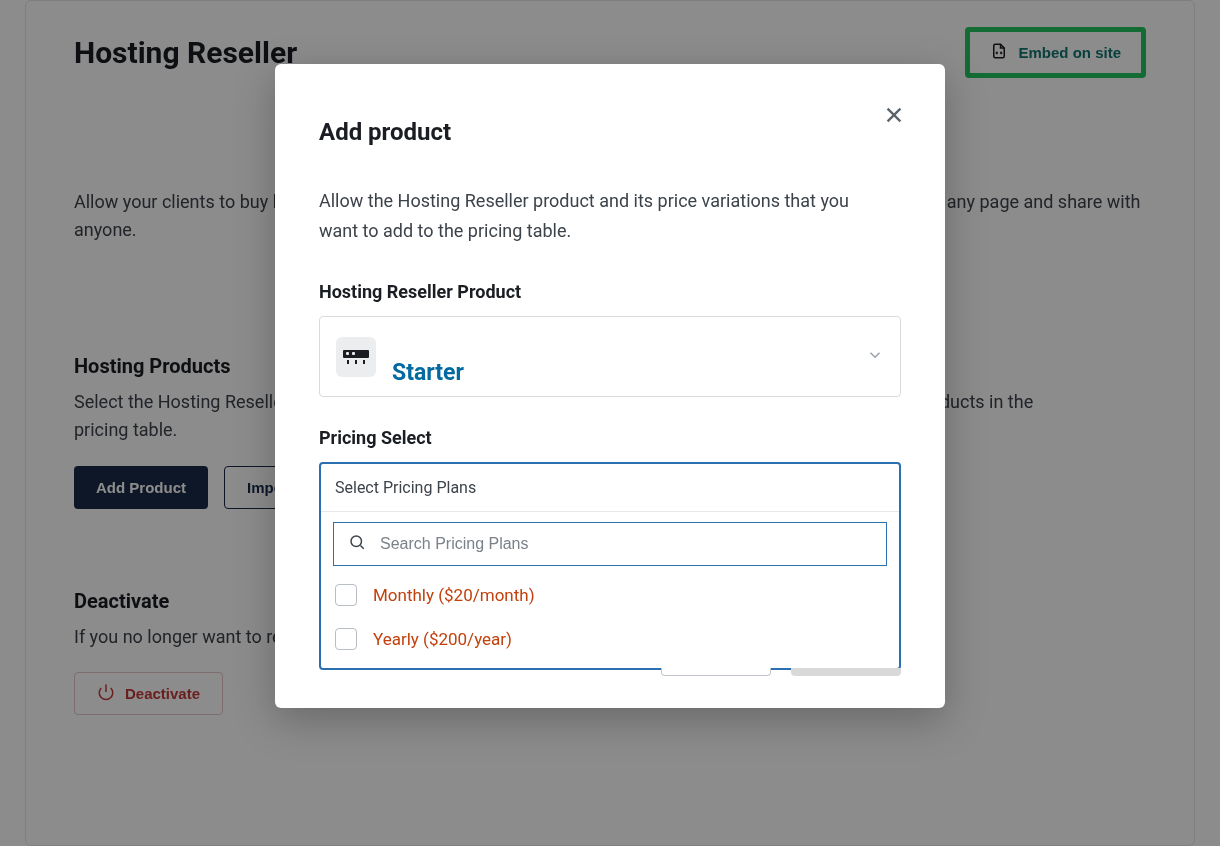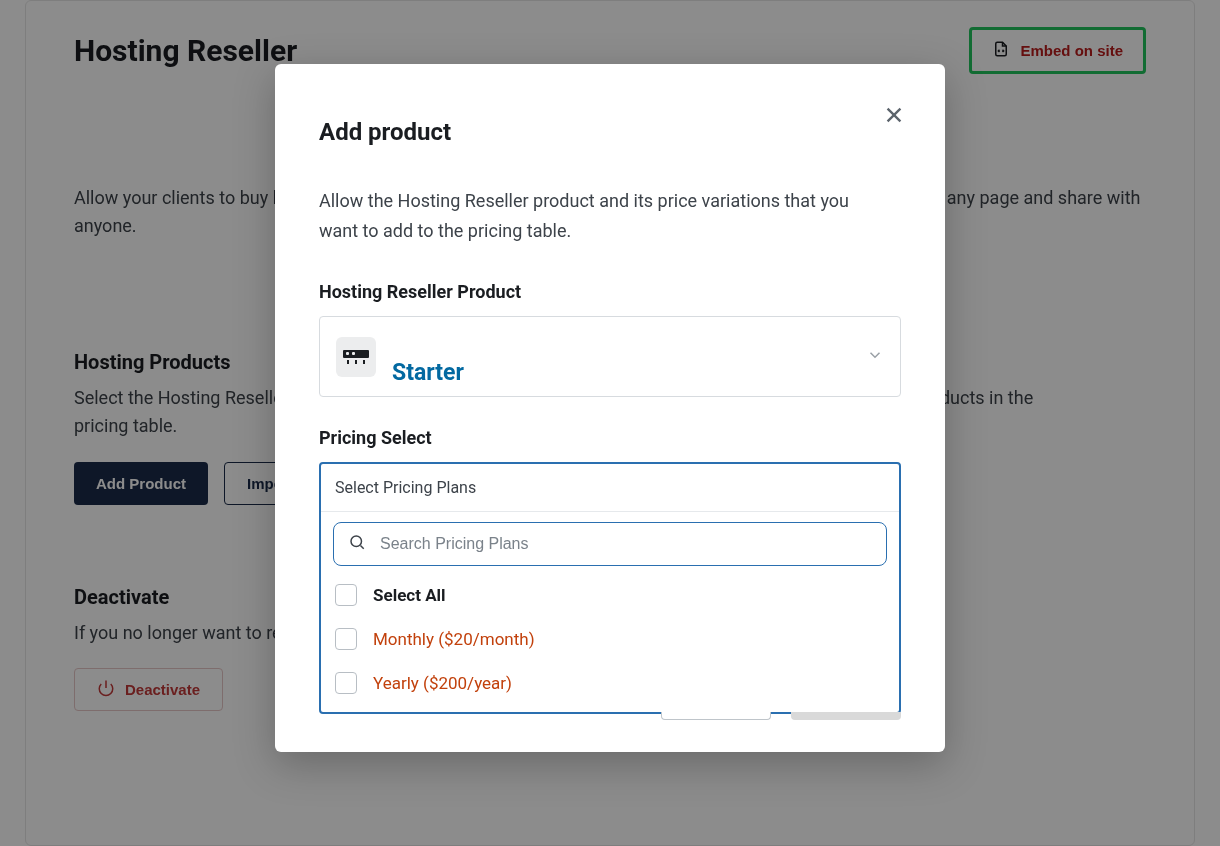--- a/index.html
+++ b/index.html
@@ -19,22 +19,22 @@
     bottom: 0;
     background: #ffffff;
     border: 1px solid #e6e6e6;
     border-radius: 6px;
     padding: 26px 48px;
   }
   .header-row { display: flex; align-items: center; justify-content: space-between; }
   .page-title { font-size: 30px; font-weight: 700; color: #1a1d21; margin: 0; }
   .embed-btn {
     display: inline-flex; align-items: center; gap: 10px;
-    border: 3px solid #22c55e; border-radius: 4px;
-    padding: 10px 20px; background: #fff; color: #b91c1c; font-weight: 600; font-size: 15px; cursor: pointer;
+    border: 5px solid #22c55e; border-radius: 4px;
+    padding: 10px 20px; background: #fff; color: #0f766e; font-weight: 600; font-size: 15px; cursor: pointer;
   }
   .embed-btn svg { width: 18px; height: 18px; stroke: #1a1d21; fill: none; }
   .lead { font-size: 18px; color: #3d434a; margin-top: 110px; max-width: 1080px; line-height: 1.55; }
   .section { margin-top: 110px; }
   .section h2 { font-size: 20px; font-weight: 700; color: #1a1d21; margin: 0 0 10px; }
   .section p { font-size: 18px; color: #3d434a; margin: 0 0 22px; max-width: 1000px; line-height: 1.55; }
   .btn-row { display: flex; gap: 16px; }
   .btn-primary {
     background: #1a2b4a; color: #fff; border: none; border-radius: 4px; padding: 12px 22px; font-weight: 600; font-size: 15px; cursor: pointer;
   }
@@ -86,21 +86,21 @@
 
   .dropdown {
     border: 2px solid #2a6fb0; border-radius: 4px; overflow: hidden;
   }
   .dropdown-header {
     padding: 14px 14px; font-size: 16px; color: #3d434a; border-bottom: 1px solid #e6e9ec;
   }
   .dropdown-body { padding: 10px 12px 18px; }
   .search-wrap {
     display: flex; align-items: center; gap: 12px;
-    border: 1px solid #2a6fb0; border-radius: 8px; padding: 10px 14px; margin-bottom: 18px;
+    border: 1px solid #2a6fb0; border-radius: 0; padding: 10px 14px; margin-bottom: 18px;
   }
   .search-wrap svg { width: 18px; height: 18px; stroke: #3d434a; fill: none; }
   .search-wrap input {
     border: none; outline: none; font-size: 16px; color: #3d434a; flex: 1; background: transparent;
   }
   .search-wrap input::placeholder { color: #7a828a; }
 
   .opt-list { display: flex; flex-direction: column; gap: 22px; padding-left: 2px; }
   .opt { display: flex; align-items: center; gap: 16px; cursor: pointer; }
   .chk {
@@ -217,24 +217,20 @@
                 <svg viewBox="0 0 24 24" stroke-width="2">
                     <circle cx="11" cy="11" r="7"></circle>
                     <line x1="21" y1="21" x2="16.65" y2="16.65"></line>
                   </svg>
               </span>
               <input type="text" placeholder="Search Pricing Plans" style="">
             </div>
             <div class="opt-list">
               <div class="opt">
                 <div class="chk"></div>
-                <span class="opt-label strong">Select All</span>
-              </div>
-              <div class="opt">
-                <div class="chk"></div>
                 <span class="opt-label">Monthly ($20/month)</span>
               </div>
               <div class="opt">
                 <div class="chk"></div>
                 <span class="opt-label">Yearly ($200/year)</span>
               </div>
             </div>
           </div>
         </div>
       </div>

